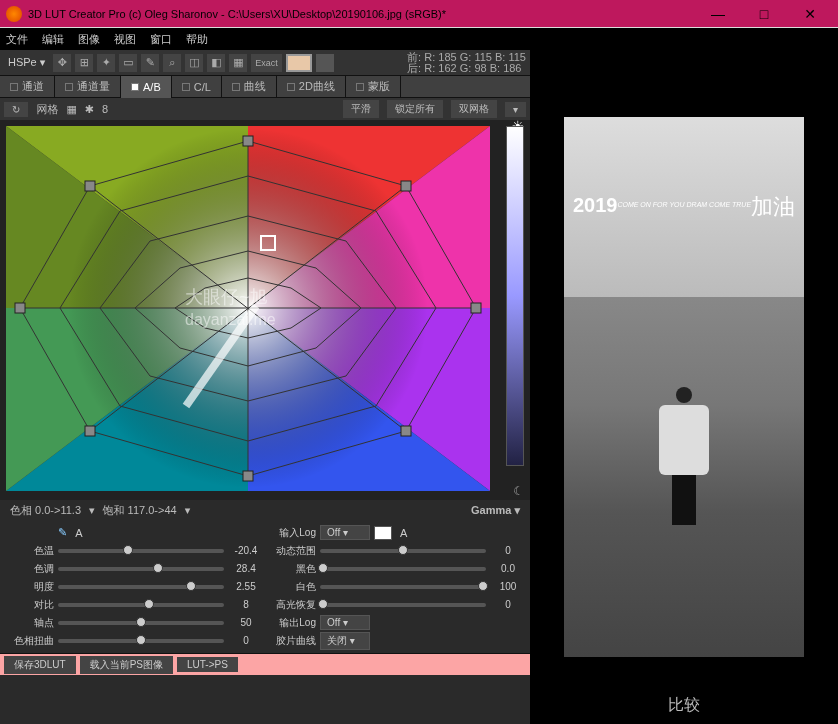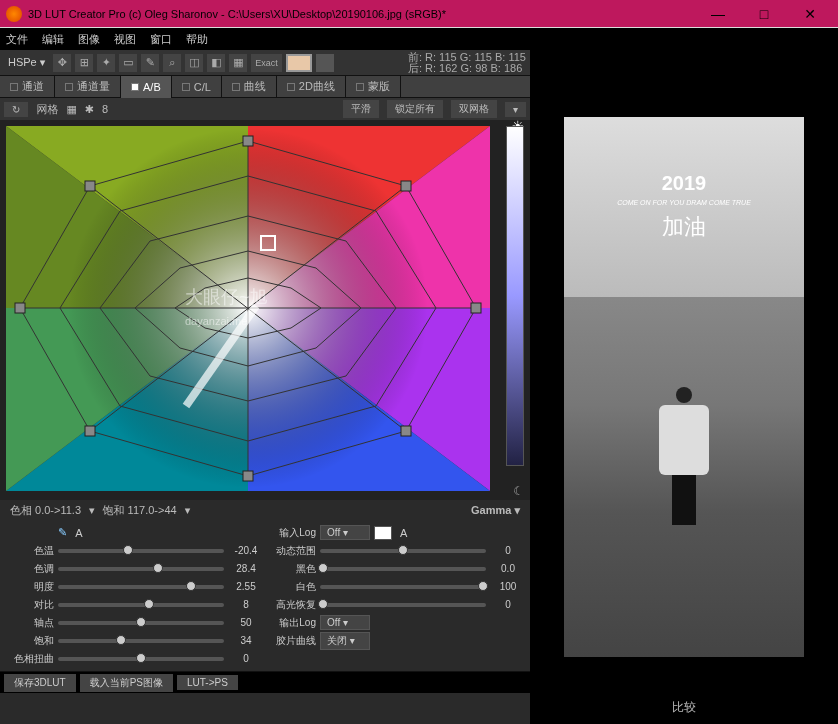--- a/index.html
+++ b/index.html
@@ -8,21 +8,21 @@
 .titlebar-icon { width: 16px; height: 16px; background: radial-gradient(circle, #f80, #d40); border-radius: 50%; margin-right: 6px; }
 .titlebar-title { flex: 1; color: #000; }
 .titlebar-btns { display: flex; gap: 18px; padding-right: 8px; }
 .titlebar-btn { width: 28px; text-align: center; font-size: 14px; cursor: pointer; }
 .menubar { background: #000; height: 22px; display: flex; align-items: center; padding: 0 6px; gap: 14px; }
 .menubar span { color: #ccc; cursor: pointer; }
 .content { display: flex; height: 674px; }
 .left-panel { width: 530px; background: #2a2a2a; display: flex; flex-direction: column; }
 .right-panel { flex: 1; background: #000; display: flex; align-items: center; justify-content: center; position: relative; }
 .preview-img { width: 240px; height: 540px; background: linear-gradient(#ccc 0%, #aaa 40%, #888 60%, #666 100%); position: relative; display: flex; flex-direction: column; }
-.preview-sky { height: 180px; background: linear-gradient(#ddd, #bbb); display:flex; flex-direction:column; align-items:center; justify-content:center; color:#fff; }
+.preview-sky { height: 180px; background: linear-gradient(#ddd, #bbb); display:flex; flex-direction:row; align-items:center; justify-content:center; color:#fff; }
 .preview-year { font-size: 20px; font-weight: bold; margin-bottom:4px;}
 .preview-sub { font-size:7px; font-style:italic; margin-bottom:6px;}
 .preview-cn { font-size:22px; }
 .preview-street { flex:1; background: linear-gradient(to bottom, #888 0%, #777 30%, #555 60%, #444 100%); position:relative; }
 .person { position:absolute; left:50%; top:25%; transform:translateX(-50%); width:60px; height:140px; }
 .person-head { width:16px; height:16px; background:#222; border-radius:50%; margin:0 auto; }
 .person-body { width:50px; height:70px; background:#ddd; margin:2px auto 0; border-radius:6px; }
 .person-legs { width:24px; height:50px; background:#111; margin:0 auto; }
 .watermark { position:absolute; bottom: 170px; left: 185px; color:#fff; opacity:0.5; font-size:18px; z-index:10; }
 .toolbar1 { height: 26px; background: #333; display:flex; align-items:center; padding:0 4px; gap:4px; border-bottom:1px solid #111; }
@@ -44,23 +44,23 @@
 .readbar { height:20px; background:#2a2a2a; display:flex; align-items:center; color:#bbb; padding:0 6px; gap:4px; font-size:10px; }
 .readbar .seg { padding:0 4px; }
 .sliders { display:flex; background:#2a2a2a; padding:4px; gap:2px; }
 .slider-col { flex:1; display:flex; flex-direction:column; gap:1px; }
 .slider-row { display:flex; align-items:center; height:17px; gap:4px; }
 .slider-label { width:50px; color:#ccc; font-size:10px;text-align:right; }
 .slider-track { flex:1; height:4px; background:#555; position:relative; border-radius:2px; }
 .slider-thumb { position:absolute; top:-4px; width:10px; height:10px; background:#ccc; border-radius:50%; border:1px solid #333; transform:translateX(-50%); }
 .slider-val { width:36px; color:#ccc; text-align:center; font-size:10px; }
 .dropdown { background:#444; color:#ccc; padding:1px 6px; font-size:10px; min-width:50px; border:1px solid #555; }
-.bottom-btns { height:22px; background:#000000; display:flex; align-items:center; padding:0 4px; gap:4px; border-top:1px solid #111; }
+.bottom-btns { height:22px; background:#fca5a5; display:flex; align-items:center; padding:0 4px; gap:4px; border-top:1px solid #111; }
 .bottom-btn { padding:2px 10px; background:#444; color:#ccc; cursor:pointer; font-size:10px; }
-.compare { color:#bbb; font-size:12px; margin:0 auto; padding:4px; }
+.compare { color:#bbb; font-size:16px; margin:0 auto; padding:4px; }
 .eyedrop { color:#8cf; }
 svg.wheel-svg { width:100%; height:100%; }
 </style>
 </head>
 <body>
 
 <div class="titlebar">
   <div class="titlebar-icon"></div>
   <div class="titlebar-title">3D LUT Creator Pro (c) Oleg Sharonov - C:\Users\XU\Desktop\20190106.jpg (sRGB)*</div>
   <div class="titlebar-btns">
@@ -89,21 +89,21 @@
       <div class="tbtn">▭</div>
       <div class="tbtn">✎</div>
       <div class="tbtn">⌕</div>
       <div class="tbtn">◫</div>
       <div class="tbtn">◧</div>
       <div class="tbtn">▦</div>
       <div class="tbtn" style="width:auto;padding:0 4px;font-size:9px;">Exact</div>
       <div class="swatch"></div>
       <div style="width:18px;height:18px;background:#555;"></div>
       <div class="readout">
-        <div><span>前:</span> <span>R: 115</span> <span>G: 115</span> <span>B: 115</span></div>
+        <div><span>前:</span> <span>R: 185</span> <span>G: 115</span> <span>B: 115</span></div>
         <div><span>后:</span> <span>R: 162</span> <span>G: 98</span> <span>B: 186</span></div>
       </div>
     </div>
 
     <div class="tabs">
       <div class="tab">
           <div class="tab-check"></div>
           <span>通道</span>
         </div>
       <div class="tab">
@@ -184,21 +184,21 @@
             <rect x="9" y="177" width="10" height="10"></rect>
             <rect x="79" y="55" width="10" height="10"></rect>
           </g>
           <rect x="255" y="110" width="14" height="14" fill="none" stroke="#fff" stroke-width="2"></rect>
           <line x1="180" y1="280" x2="250" y2="180" stroke="#fff" stroke-width="8" opacity="0.7"></line>
         </svg>
       </div>
       <span class="sun-icon">☀</span>
       <div class="vslider"></div>
       <span class="moon-icon">☾</span>
-      <div class="watermark">大眼仔~旭<br><span style="font-size:11px;">dayanzai.me</span></div>
+      <div class="watermark">大眼仔~旭<br><span style="font-size:16px;">dayanzai.me</span></div>
     </div>
 
     <div class="readbar">
       <span class="seg">色相 0.0-&gt;11.3</span>
       <span>▾</span>
       <span class="seg">饱和 117.0-&gt;44</span>
       <span>▾</span>
       <span style="margin-left:auto;font-weight:bold;" class="seg">Gamma ▾</span>
     </div>
 
@@ -237,27 +237,20 @@
               <div class="slider-thumb" style="left:55%"></div>
             </div>
             <span class="slider-val">8</span>
           </div>
           <div class="slider-row">
             <span class="slider-label">轴点</span>
             <div class="slider-track">
               <div class="slider-thumb" style="left:50%"></div>
             </div>
             <span class="slider-val">50</span>
-          </div>
-          <div class="slider-row">
-            <span class="slider-label">饱和</span>
-            <div class="slider-track">
-              <div class="slider-thumb" style="left:38%"></div>
-            </div>
-            <span class="slider-val">34</span>
           </div>
           <div class="slider-row">
             <span class="slider-label">色相扭曲</span>
             <div class="slider-track">
               <div class="slider-thumb" style="left:50%"></div>
             </div>
             <span class="slider-val">0</span>
           </div>
         </div>
       <div class="slider-col" id="sliders-right">

